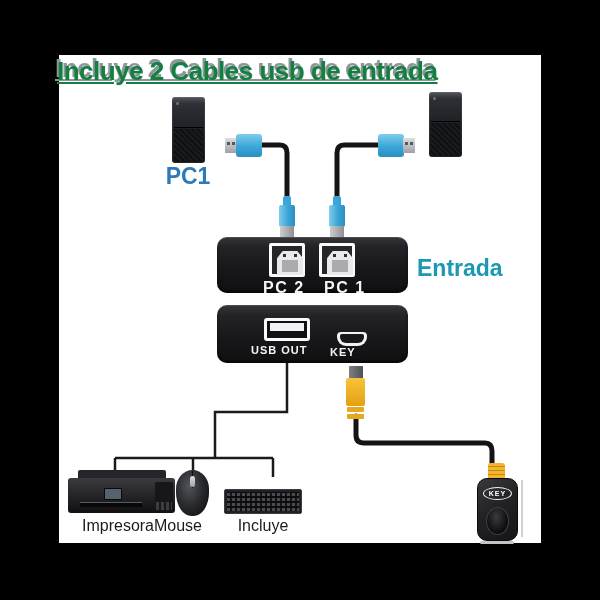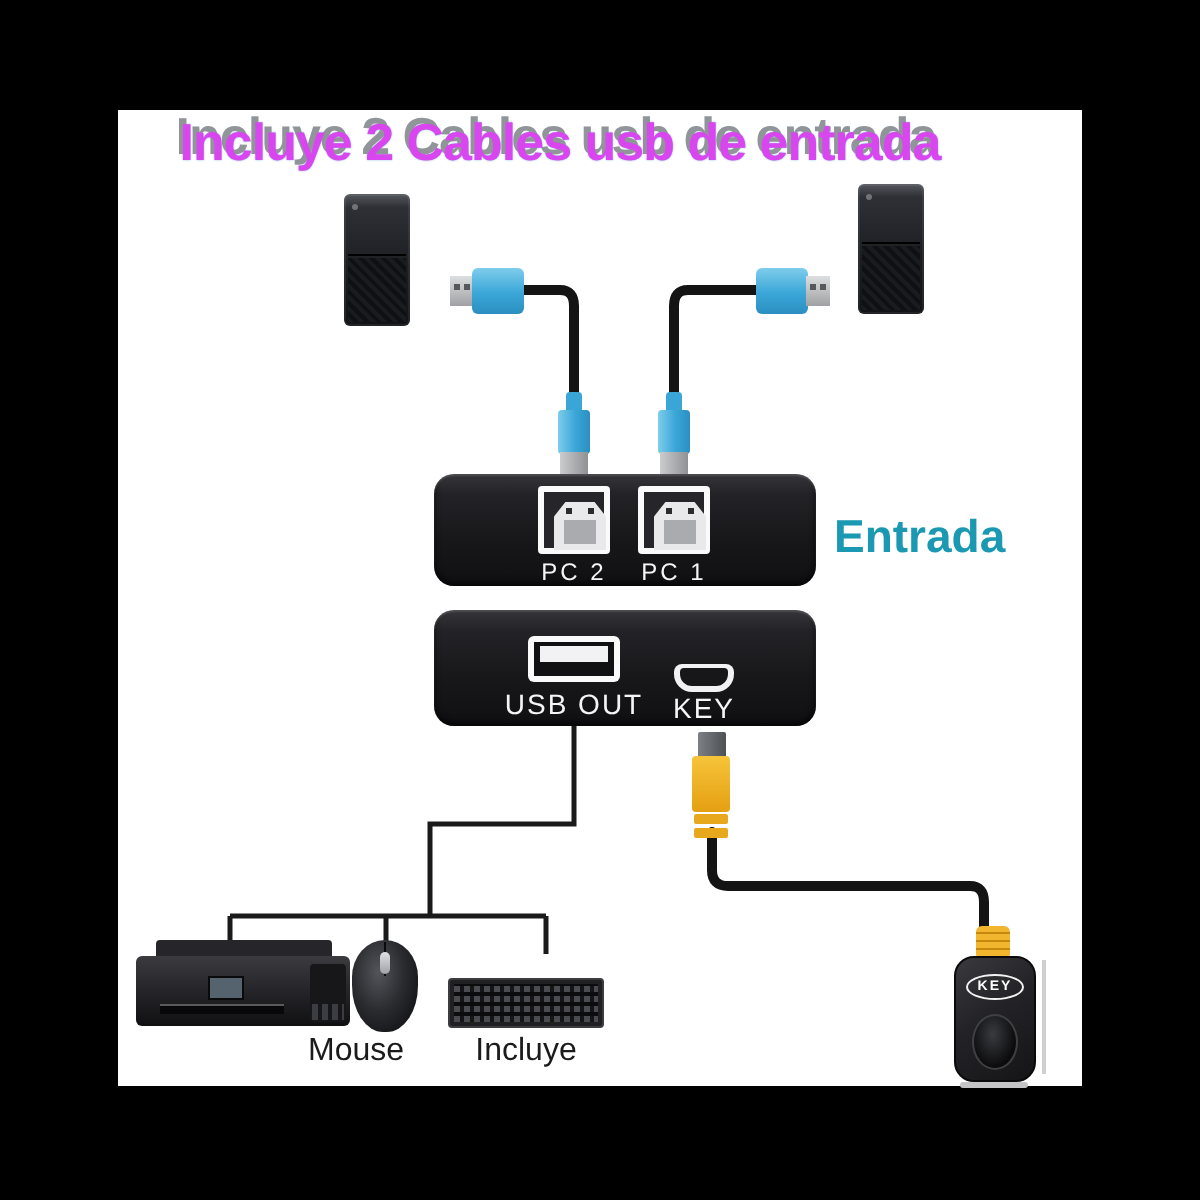--- a/index.html
+++ b/index.html
@@ -8,24 +8,25 @@
     font-family:"Liberation Sans", sans-serif; overflow:hidden;
   }
   .abs { position:absolute; }
 
   
   #panel { left:59px; top:55px; width:482px; height:488px; background:#ffffff; }
 
   
   #title {
     left:57px; top:53px; width:446px; height:36px; line-height:36px;
-    text-align:center; font-size:26px; font-weight:700; letter-spacing:-0.5px;
-    color:#d946ef;
+    text-align:left; font-size:26px; font-weight:700; letter-spacing:-0.5px;
+    color:#15803d;
     text-shadow:-2px -3px 0 #90959a, 0 0 1px rgba(27,117,188,.55);
     white-space:nowrap;
+    text-decoration:underline;
   }
 
   
   .tower {
     background:linear-gradient(180deg,#55585e 0%,#2e3036 10%,#1d1e22 55%,#121316 100%);
     border-radius:3px; box-shadow:inset 0 0 0 1px rgba(255,255,255,.07);
   }
   #pc1-tower { left:172px; top:97px; width:33px; height:66px; }
   #pc2-tower { left:429px; top:92px; width:33px; height:65px; }
   .tower-split { position:absolute; left:2px; right:2px; top:45%; height:1px; background:#000; }
@@ -70,39 +71,39 @@
   .portb { width:36px; height:34px; background:#fafafa; border-radius:2px; }
   .portb-cavity { position:absolute; inset:3px; background:#26262a; }
   .portb-shape { position:absolute; left:5px; top:5px; width:26px; height:24px; background:#e9e9eb;
     clip-path:polygon(22% 0,78% 0,100% 30%,100% 100%,0 100%,0 30%); }
   .portb-shape::before, .portb-shape::after { content:""; position:absolute; top:3px; width:3px; height:3px; background:#2c2c2e; }
   .portb-shape::before { left:6px; } .portb-shape::after { right:6px; }
   .portb-metal { position:absolute; left:5px; top:9px; width:16px; height:12px; background:#a9abae; }
   #port-left  { left:269px; top:243px; }
   #port-right { left:319px; top:243px; }
 
-  .port-label { width:48px; text-align:center; font-size:12px; font-weight:400;
+  .port-label { width:48px; font-size:16px; font-weight:700;
     letter-spacing:1.5px; color:#f5f5f5; }
   #port-left-label  { left:263px; top:279px; }
-  #port-right-label { left:313px; top:279px; }
+  #port-right-label { left:324px; top:279px; }
 
   .side-label { font-size:23px; font-weight:700; color:#1b98b2; }
   #entrada-label { left:417px; top:255px; }
   #salida-label  { left:417px; top:321px; }
 
   
   #usb-out-port { left:264px; top:318px; width:46px; height:23px; background:#fafafa; border-radius:3px; }
   .porta-cavity { position:absolute; inset:3px; background:#111114; }
   .porta-tongue { position:absolute; left:3px; right:3px; top:2px; height:8px; background:#f2f2f4; }
 
   
   #key-port { left:337px; top:332px; width:30px; height:14px; background:#f2f2f4; border-radius:4px 4px 9px 9px; }
   .portm-cavity { position:absolute; left:3px; right:3px; top:2px; bottom:3px; background:#17171a; border-radius:2px 2px 6px 6px; }
 
-  .out-label { text-align:center; font-size:14px; font-weight:400; letter-spacing:1px; color:#f5f5f5; }
+  .out-label { text-align:left; font-size:11px; font-weight:700; letter-spacing:1px; color:#f5f5f5; }
   #usb-out-label { left:251px; top:344px; width:72px; }
   #key-label     { left:330px; top:346px; width:44px; }
 
   
   #mini-tip  { left:349px; top:366px; width:14px; height:13px; background:linear-gradient(90deg,#7c8084,#4e5154); border-radius:1px; }
   #mini-body { left:346px; top:378px; width:19px; height:28px; background:linear-gradient(180deg,#f6c43a,#e59f12); border-radius:2px; }
   .mini-ridge { position:absolute; width:17px; height:5px; background:#e8a81e; border-radius:1px; left:347px; }
   #mini-ridge1 { top:407px; } #mini-ridge2 { top:414px; }
 
   
@@ -181,20 +182,21 @@
   <div id="pc1-tower" class="abs tower">
     <div class="tower-btn"></div>
     <div class="tower-split"></div>
     <div class="tower-lower"></div>
   </div>
   <div id="pc2-tower" class="abs tower">
     <div class="tower-btn"></div>
     <div class="tower-split"></div>
     <div class="tower-lower"></div>
   </div>
+  <div id="pc1-label" class="abs pc-label">PC1</div>
 
   <div id="usba-left-tip" class="abs usba-tip"></div>
   <div id="usba-left-body" class="abs usba-body"></div>
   <div id="usba-right-body" class="abs usba-body"></div>
   <div id="usba-right-tip" class="abs usba-tip"></div>
 
   <div id="usbb-left" class="abs usbb">
     <div class="usbb-neck"></div>
     <div class="usbb-body"></div>
     <div class="usbb-tip"></div>
@@ -257,16 +259,17 @@
     </div>
   </div>
   <div id="mouse" class="abs">
     <div class="mouse-seam"></div>
     <div class="mouse-wheel"></div>
   </div>
   <div id="keyboard" class="abs">
     <div class="keyboard-keys"></div>
   </div>
 
+  <div id="printer-label" class="abs periph-label">Impresora</div>
   <div id="mouse-label" class="abs periph-label">Mouse</div>
   <div id="keyboard-label" class="abs periph-label">Incluye</div>
 
 </div>
 
 </body></html>

